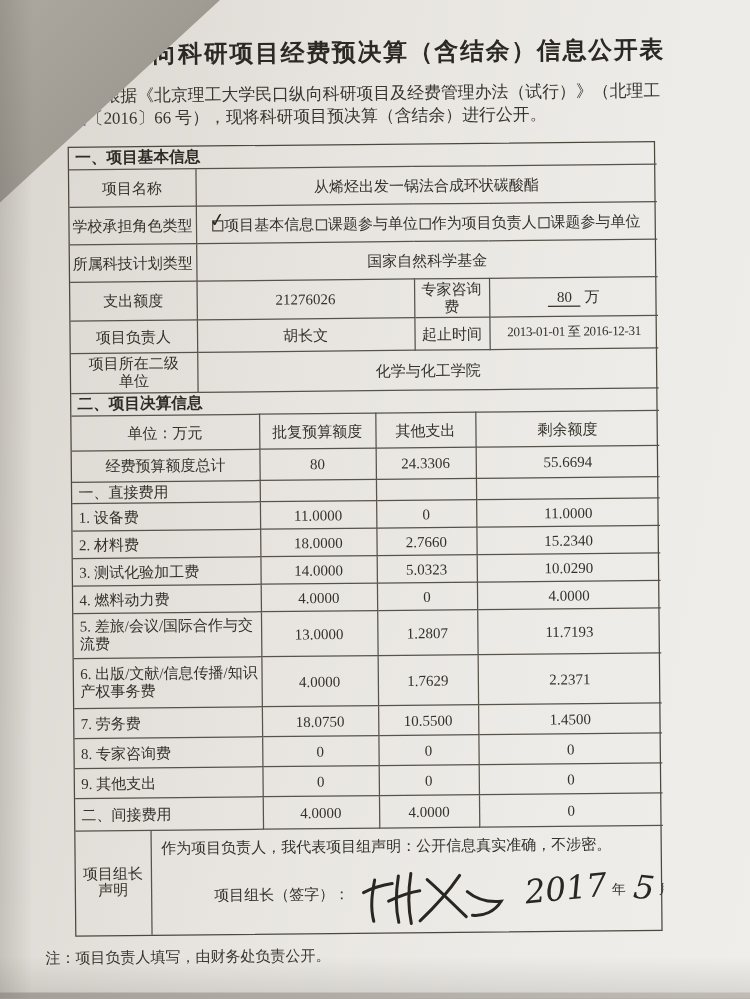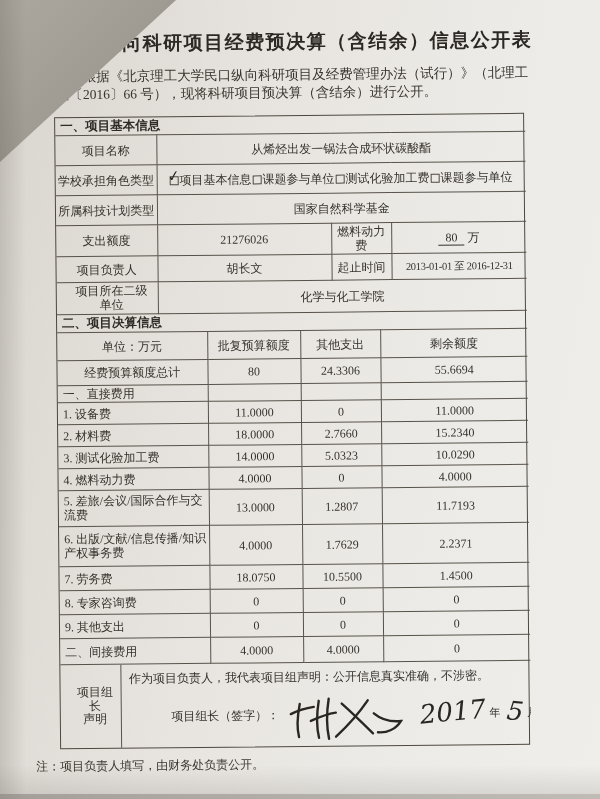--- a/index.html
+++ b/index.html
@@ -62,21 +62,21 @@
   .signlabel { position:absolute; left:42px; top:10px; font-size:12px; }
   .sig { position:absolute; left:158px; top:-6px; }
   .dates { position:absolute; left:290px; top:0; white-space:nowrap; }
   .hand { font-family:"DejaVu Serif",serif; font-style:italic; font-size:26px;
     color:#2a2722; display:inline-block; }
   .hy { transform:rotate(-5deg); }
   .hm { transform:rotate(7deg); margin-left:2px;}
   .dunit { font-size:11px; margin:0 4px; position:relative; top:-4px; }
   .note { margin:9px 0 0 33px; font-size:12px; color:#38342e; }
   .small-dur { font-size:10.5px; letter-spacing:-0.3px; }
-  .two-line { line-height:1.15;padding-left:11px; }
+  .two-line { line-height:1.15; }
 </style>
 </head>
 <body>
 
 <div class="paper">
   <div class="doc">
 
     <div class="title">民口纵向科研项目经费预决算（含结余）信息公开表</div>
 
     <div class="intro">
@@ -97,31 +97,31 @@
             <tr style="height:18px">
           <td class="sechdr" colspan="4">一、项目基本信息</td>
         </tr>
         <tr style="height:30px">
           <td>项目名称</td>
           <td colspan="3">从烯烃出发一锅法合成环状碳酸酯</td>
         </tr>
         <tr style="height:30px">
           <td>学校承担角色类型</td>
           <td colspan="3">
-            <span class="opt"><span class="cb"><span class="ck">✓</span></span><span>项目基本信息</span></span><span class="opt"><span class="cb"></span><span>课题参与单位</span></span><span class="opt"><span class="cb"></span><span>测试化验加工费</span></span><span class="opt"><span class="cb"></span><span>课题参与单位</span></span>
+            <span class="opt"><span class="cb"><span class="ck">✓</span></span><span>项目基本信息</span></span><span class="opt"><span class="cb"></span><span>课题参与单位</span></span><span class="opt"><span class="cb"></span><span>作为项目负责人</span></span><span class="opt"><span class="cb"></span><span>课题参与单位</span></span>
           </td>
         </tr>
         <tr style="height:30px">
           <td>所属科技计划类型</td>
           <td colspan="3">国家自然科学基金</td>
         </tr>
         <tr style="height:26px">
           <td>支出额度</td>
           <td>21276026</td>
-          <td>燃料动力费</td>
+          <td>专家咨询费</td>
           <td><span class="u">80</span> <span>万</span></td>
         </tr>
         <tr style="height:26px">
           <td>项目负责人</td>
           <td>胡长文</td>
           <td>起止时间</td>
           <td class="small-dur">2013-01-01 至 2016-12-31</td>
         </tr>
         <tr style="height:32px">
           <td class="two-line"><span>项目所在二级</span><br><span>单位</span></td>

